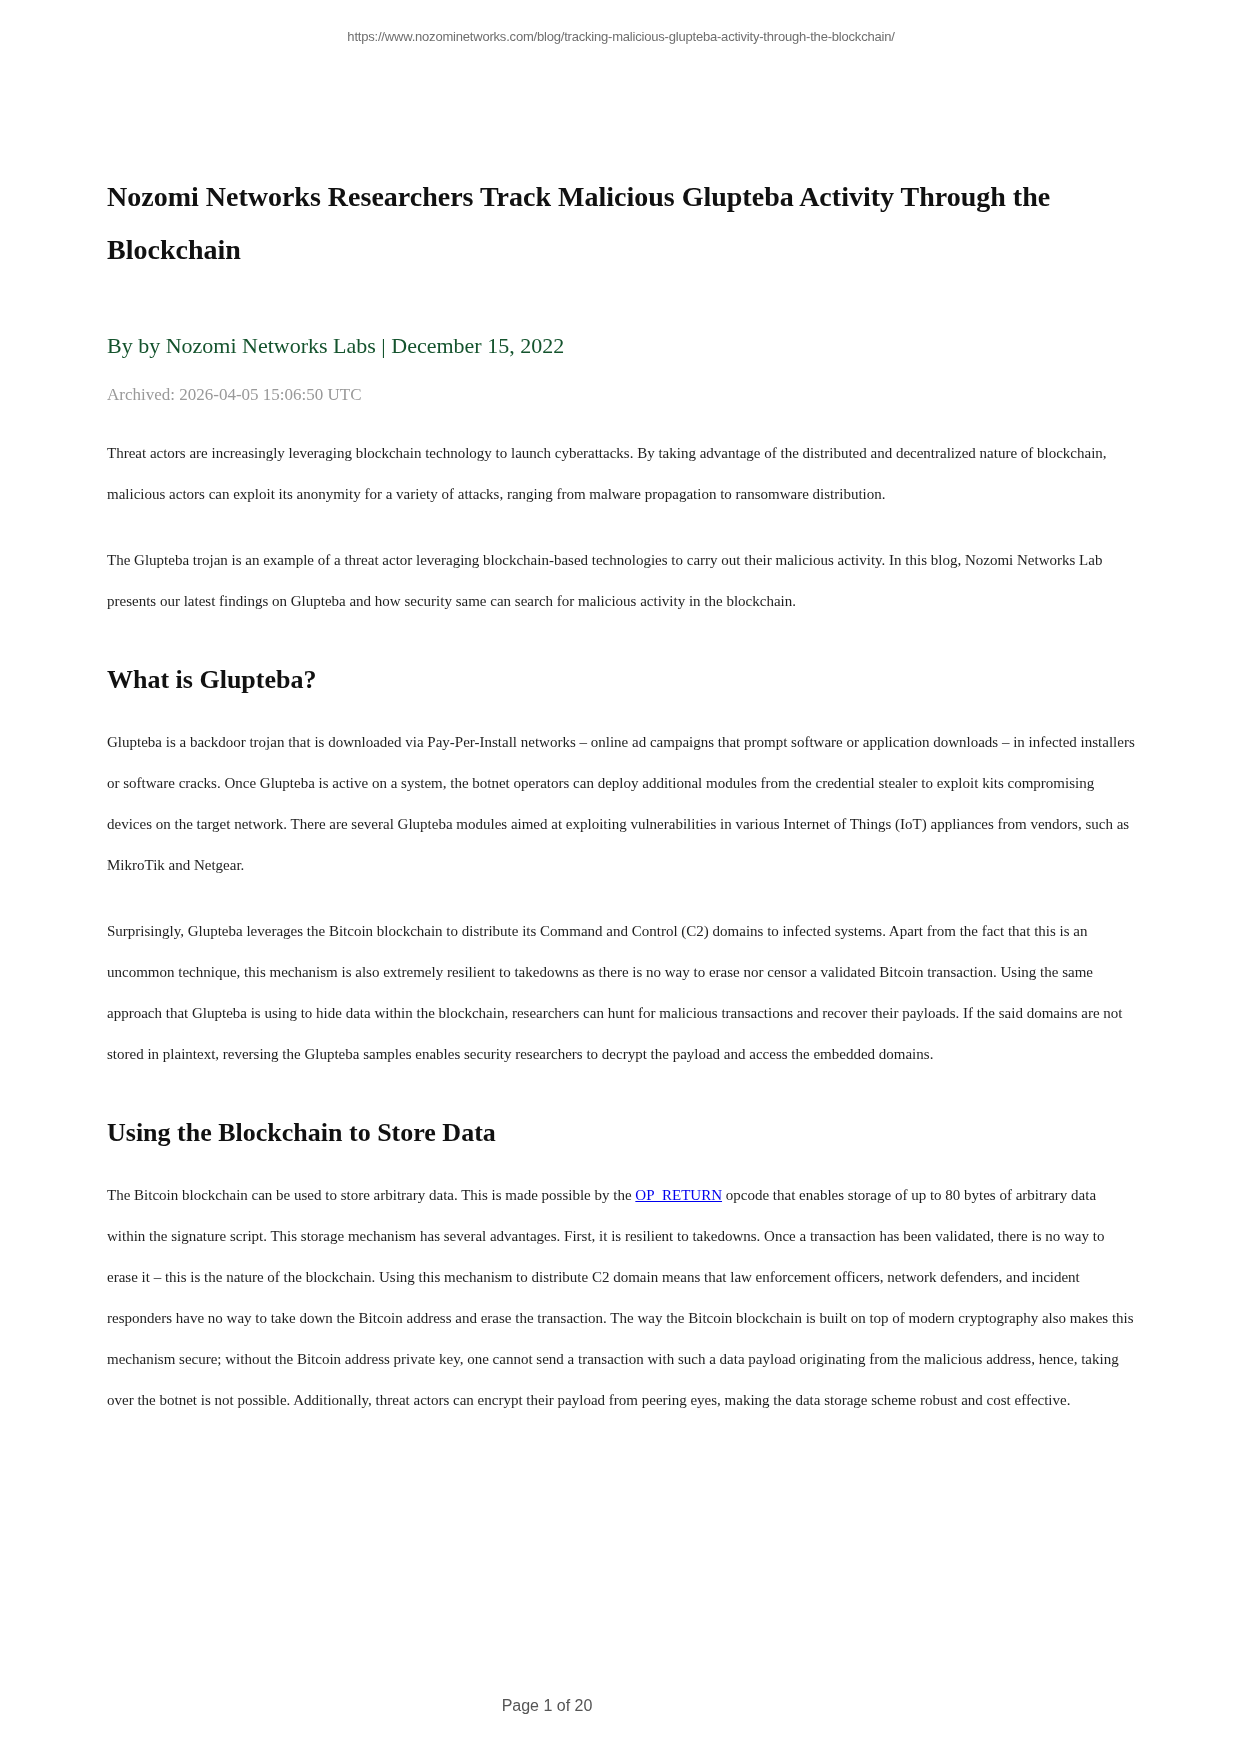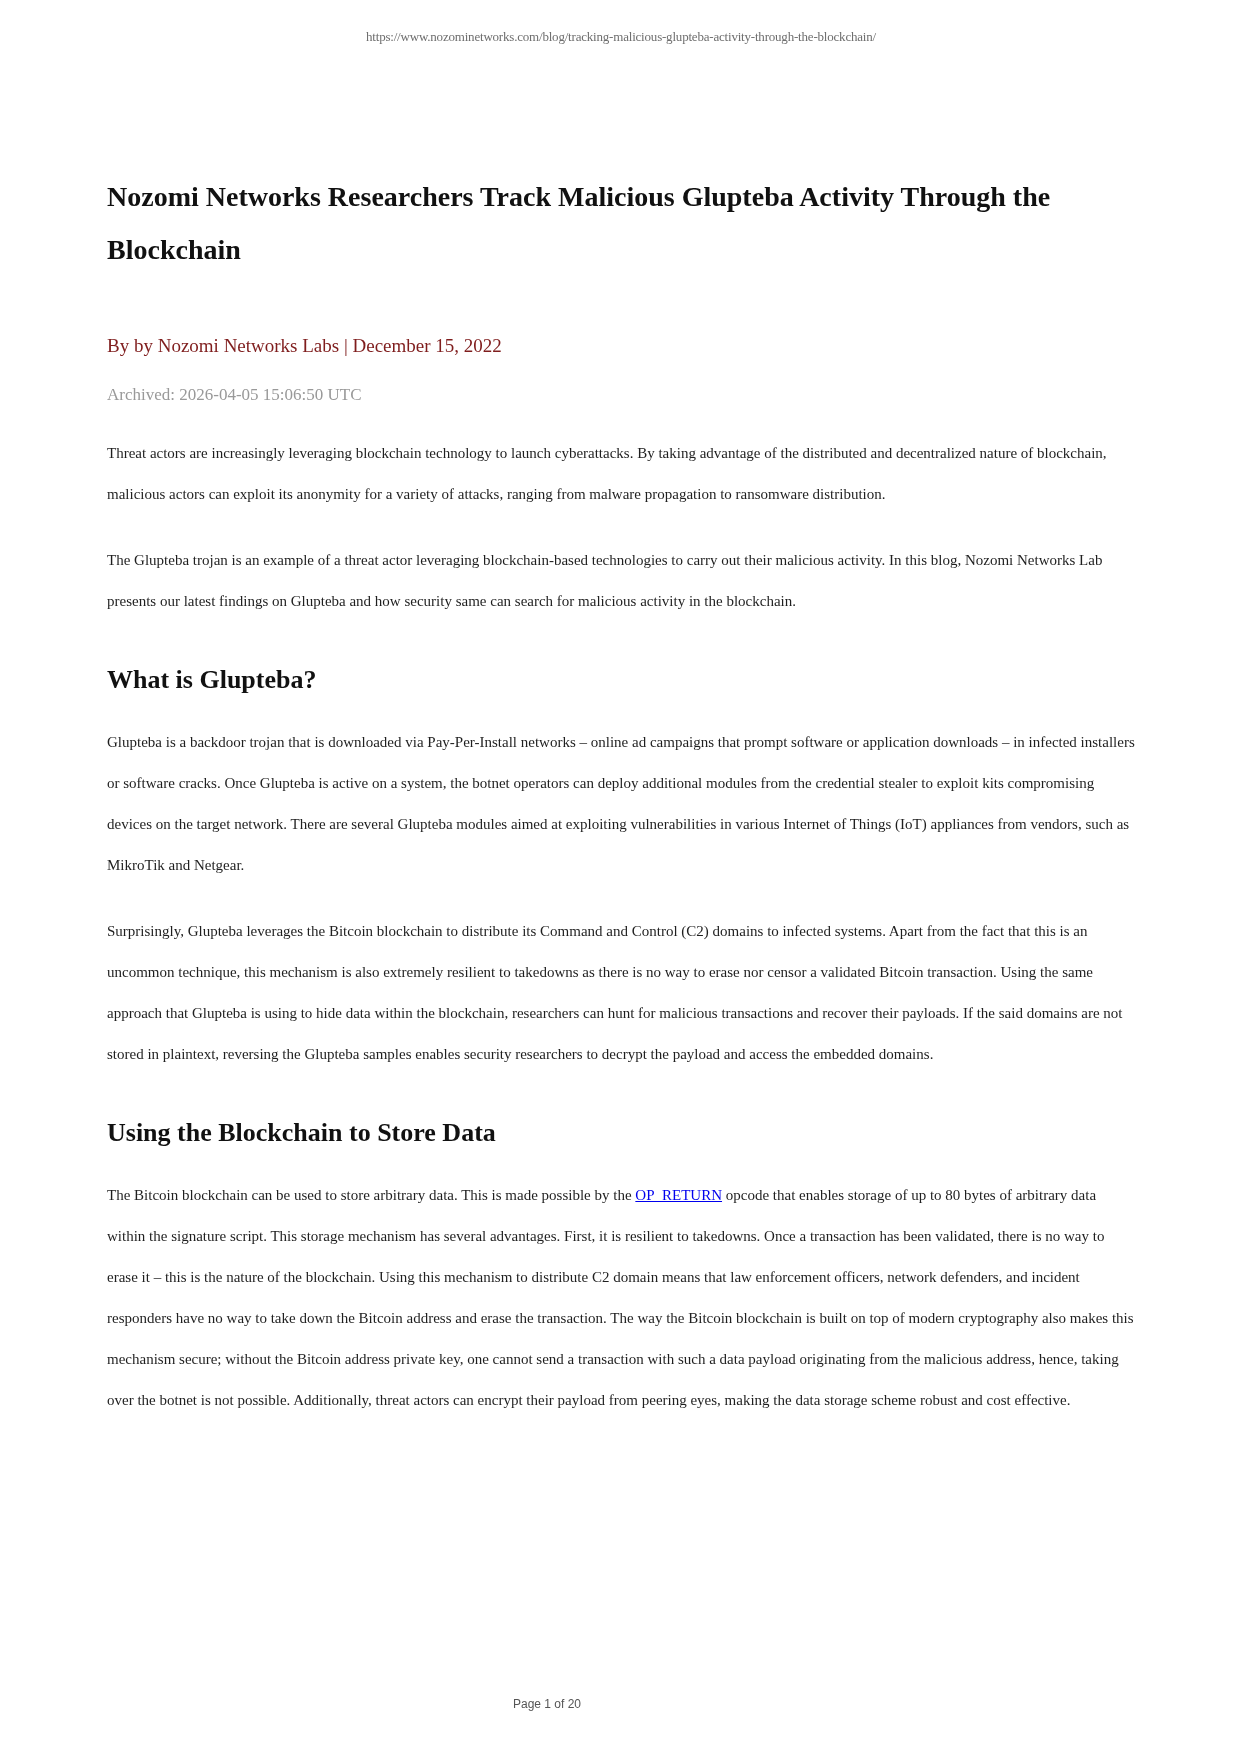--- a/index.html
+++ b/index.html
@@ -12,42 +12,42 @@
     overflow: hidden;
     font-family: "Liberation Serif", serif;
     color: #1f1f1f;
   }
   .print-header {
     position: absolute;
     top: 29px;
     left: 0;
     width: 1242px;
     text-align: center;
-    font-family: Liberation Serif, serif;
+    font-family: Liberation Sans, sans-serif;
     font-size: 13px;
     letter-spacing: -0.2px;
     color: #6e6e6e;
   }
   .content {
     position: absolute;
     top: 0;
     left: 107px;
     width: 1030px;
   }
   h1.article-title {
     font-size: 28px;
     line-height: 53px;
     font-weight: bold;
     color: #111111;
     margin: 170px 0 0 0;
   }
   p.byline {
-    font-size: 19px;
+    font-size: 22px;
     line-height: 28px;
-    color: #7f1d1d;
+    color: #14532d;
     margin: 56px 0 0 0;
   }
   p.archived {
     font-size: 17px;
     line-height: 26px;
     color: #999999;
     margin: 22px 0 0 0;
   }
   p.body-p {
     font-size: 15px;
@@ -68,21 +68,21 @@
     cursor: pointer;
     text-align: center;
   }
   .print-footer {
     position: absolute;
     top: 1697px;
     left: 0;
     width: 1094px;
     text-align: center;
     font-family: "Liberation Sans", sans-serif;
-    font-size: 12px;
+    font-size: 16px;
     color: #555555;
   }
 </style>
 </head>
 <body>
 
 <div class="print-header">https://www.nozominetworks.com/blog/tracking-malicious-glupteba-activity-through-the-blockchain/</div>
 
 <article class="content">
 

